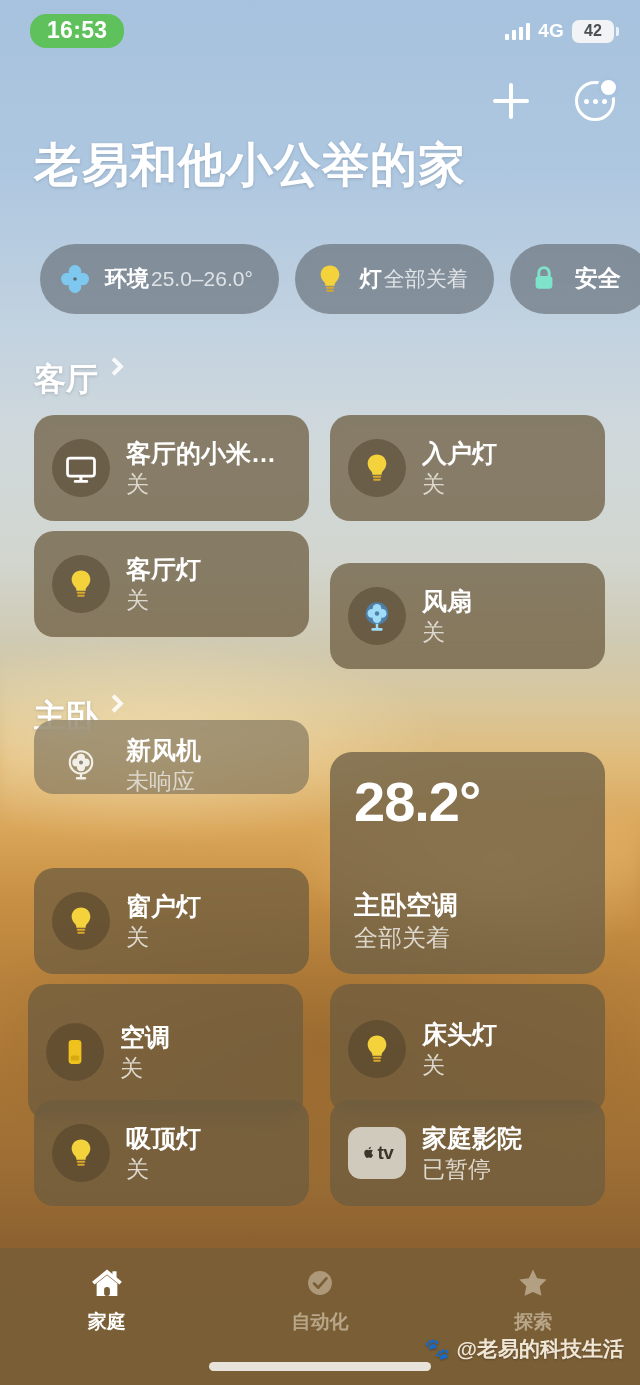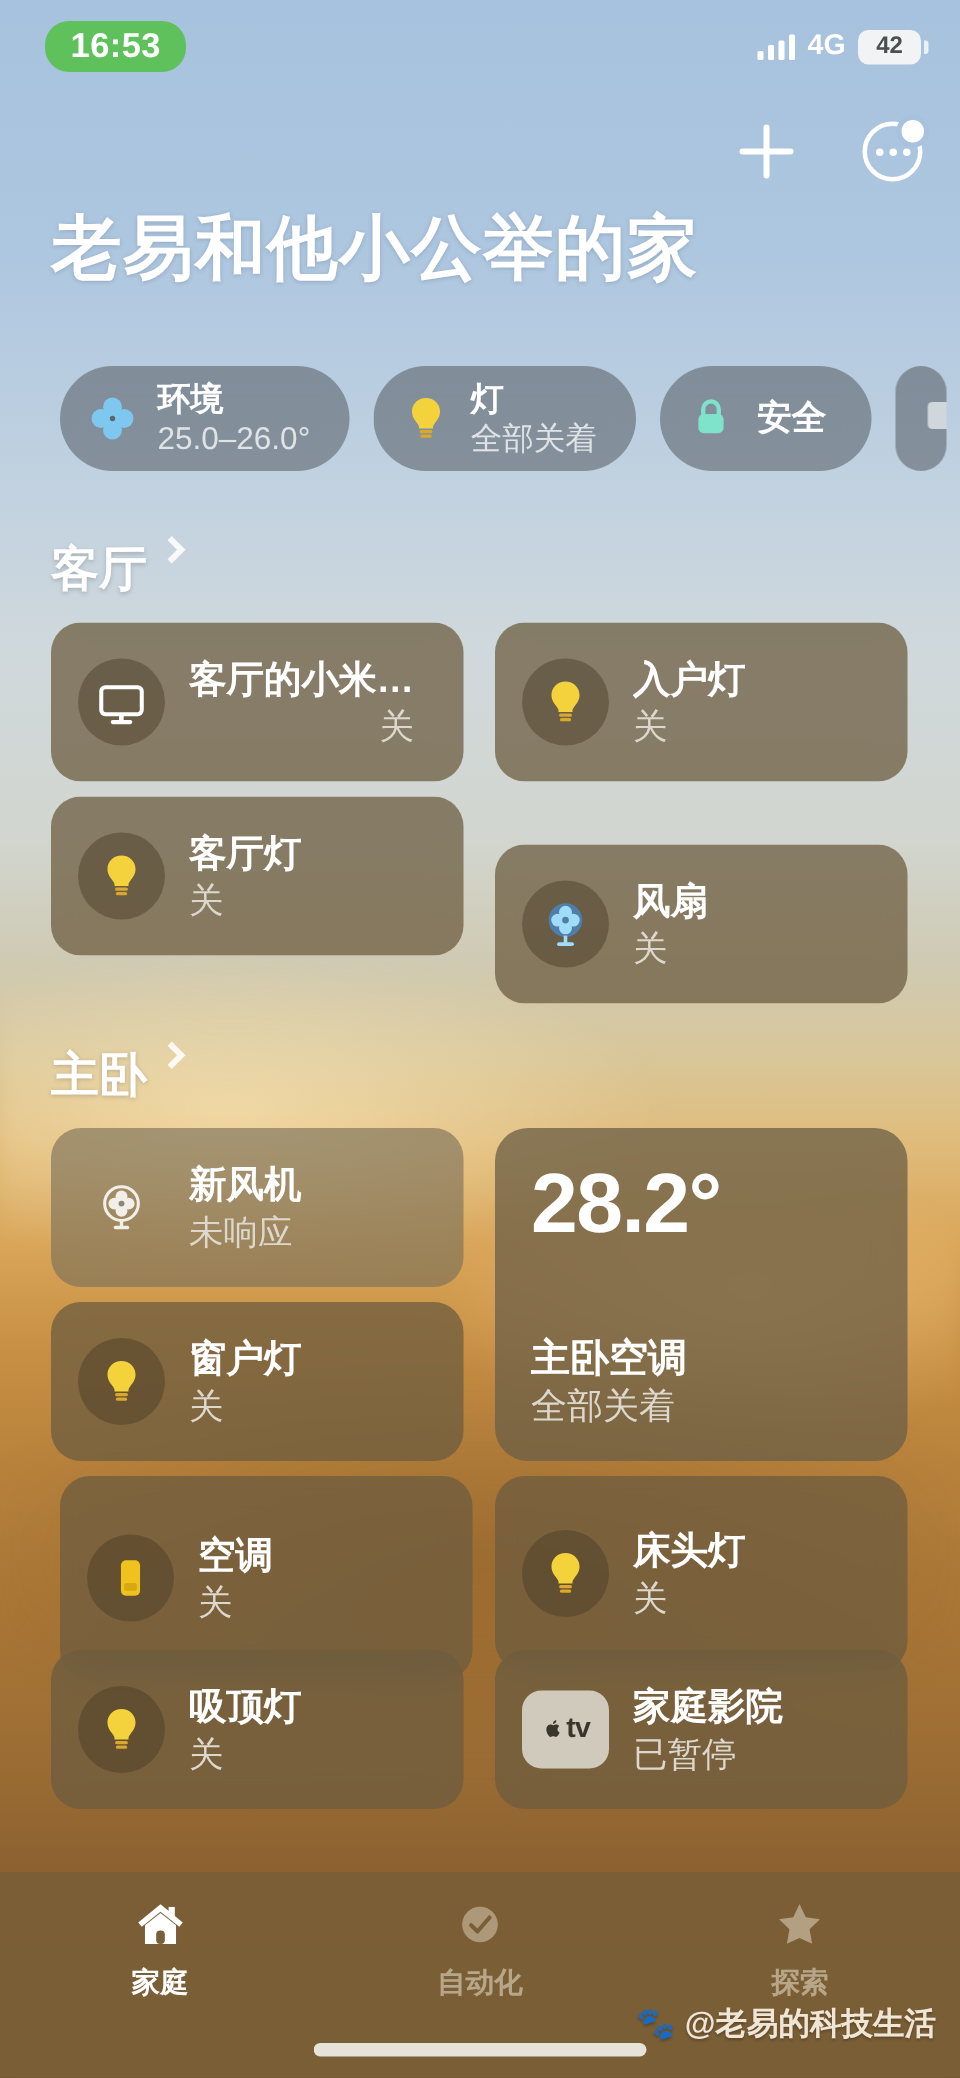--- a/index.html
+++ b/index.html
@@ -113,21 +113,21 @@
     display:flex; align-items:center; gap:16px;
     padding-left:40px; overflow:hidden; z-index:4;
   }
   .pill {
     flex:none; display:flex; align-items:center; gap:13px;
     height:70px; padding:0 26px 0 18px;
     background:rgba(96,104,112,.62); border-radius:35px;
     backdrop-filter: blur(8px);
   }
   .pill.single { padding-right:30px; }
-  .pill-text { display:flex; flex-direction:column; justify-content:center; gap:2px; }
+  .pill-text { display:flex; flex-direction:row; justify-content:center; gap:2px; }
   .pill-title { color:#fff; font-size:22px; font-weight:bold; line-height:1.1; }
   .pill-sub { color:#dfe3e6; font-size:21px; line-height:1.1; }
   .pill.single .pill-title { font-size:23px; }
   .pill.cut { width:34px; padding:0; justify-content:flex-start; overflow:hidden; }
   .pill.cut .pill-ico { margin-left:14px; }
 
   
   .pill-ico { width:34px; height:34px; flex:none; position:relative; }
 
   
@@ -292,21 +292,21 @@
       </svg>
     </div>
   </div>
 </div>
 
 <div class="section-head" style="top:358px;">
   <span>客厅</span>
   <span class="chev"></span>
 </div>
 
-<div class="tile" style="left:34px; top:415px; width:275px; height:106px;text-align:right;">
+<div class="tile" style="left:34px; top:415px; width:275px; height:106px;">
   <div class="tile-ico-wrap">
     <svg viewBox="0 0 40 40" width="36" height="36">
       <rect x="5" y="9" width="30" height="20" rx="3" fill="none" stroke="#fff" stroke-width="3"></rect>
       <rect x="18.2" y="29" width="3.4" height="5" fill="#fff"></rect>
       <rect x="12" y="33.4" width="16" height="3" rx="1.5" fill="#fff"></rect>
     </svg>
   </div>
   <div class="tile-text">
     <div class="tile-title">客厅的小米…</div>
     <div class="tile-sub">关</div>
@@ -360,21 +360,21 @@
     <div class="tile-title">风扇</div>
     <div class="tile-sub">关</div>
   </div>
 </div>
 
 <div class="section-head" style="top:695px;">
   <span>主卧</span>
   <span class="chev"></span>
 </div>
 
-<div class="tile dim" style="left:34px; top:752px; width:275px; height:106px;">
+<div class="tile dim" style="left:34px; top:720px; width:275px; height:74px;align-items:flex-end;">
   <div class="tile-ico-wrap flat">
     <svg viewBox="0 0 44 44" width="38" height="38">
       <circle cx="22" cy="19" r="13" fill="none" stroke="#f2efe8" stroke-width="2.4"></circle>
       <g fill="#f2efe8">
         <circle cx="22" cy="13.5" r="4.6"></circle>
           <circle cx="27.5" cy="19" r="4.6"></circle>
         <circle cx="22" cy="24.5" r="4.6"></circle>
           <circle cx="16.5" cy="19" r="4.6"></circle>
       </g>
       <circle cx="22" cy="19" r="2.3" fill="#8d8779"></circle>
@@ -403,21 +403,21 @@
 </div>
 
 <div class="tile-big" style="left:330px; top:752px; width:275px; height:222px;">
   <div class="big-temp">28.2°</div>
   <div class="big-foot">
     <div class="big-name">主卧空调</div>
     <div class="big-state">全部关着</div>
   </div>
 </div>
 
-<div class="tile" style="left:40px; top:984px; width:275px; height:136px;">
+<div class="tile" style="left:28px; top:984px; width:275px; height:136px;">
   <div class="tile-ico-wrap">
     <svg viewBox="0 0 40 40" width="34" height="34">
       <rect x="12.5" y="6" width="15" height="28" rx="4" fill="#f0c21e"></rect>
       <rect x="15" y="24" width="10" height="6" rx="1.5" fill="#d6a912"></rect>
     </svg>
   </div>
   <div class="tile-text">
     <div class="tile-title">空调</div>
     <div class="tile-sub">关</div>
   </div>

